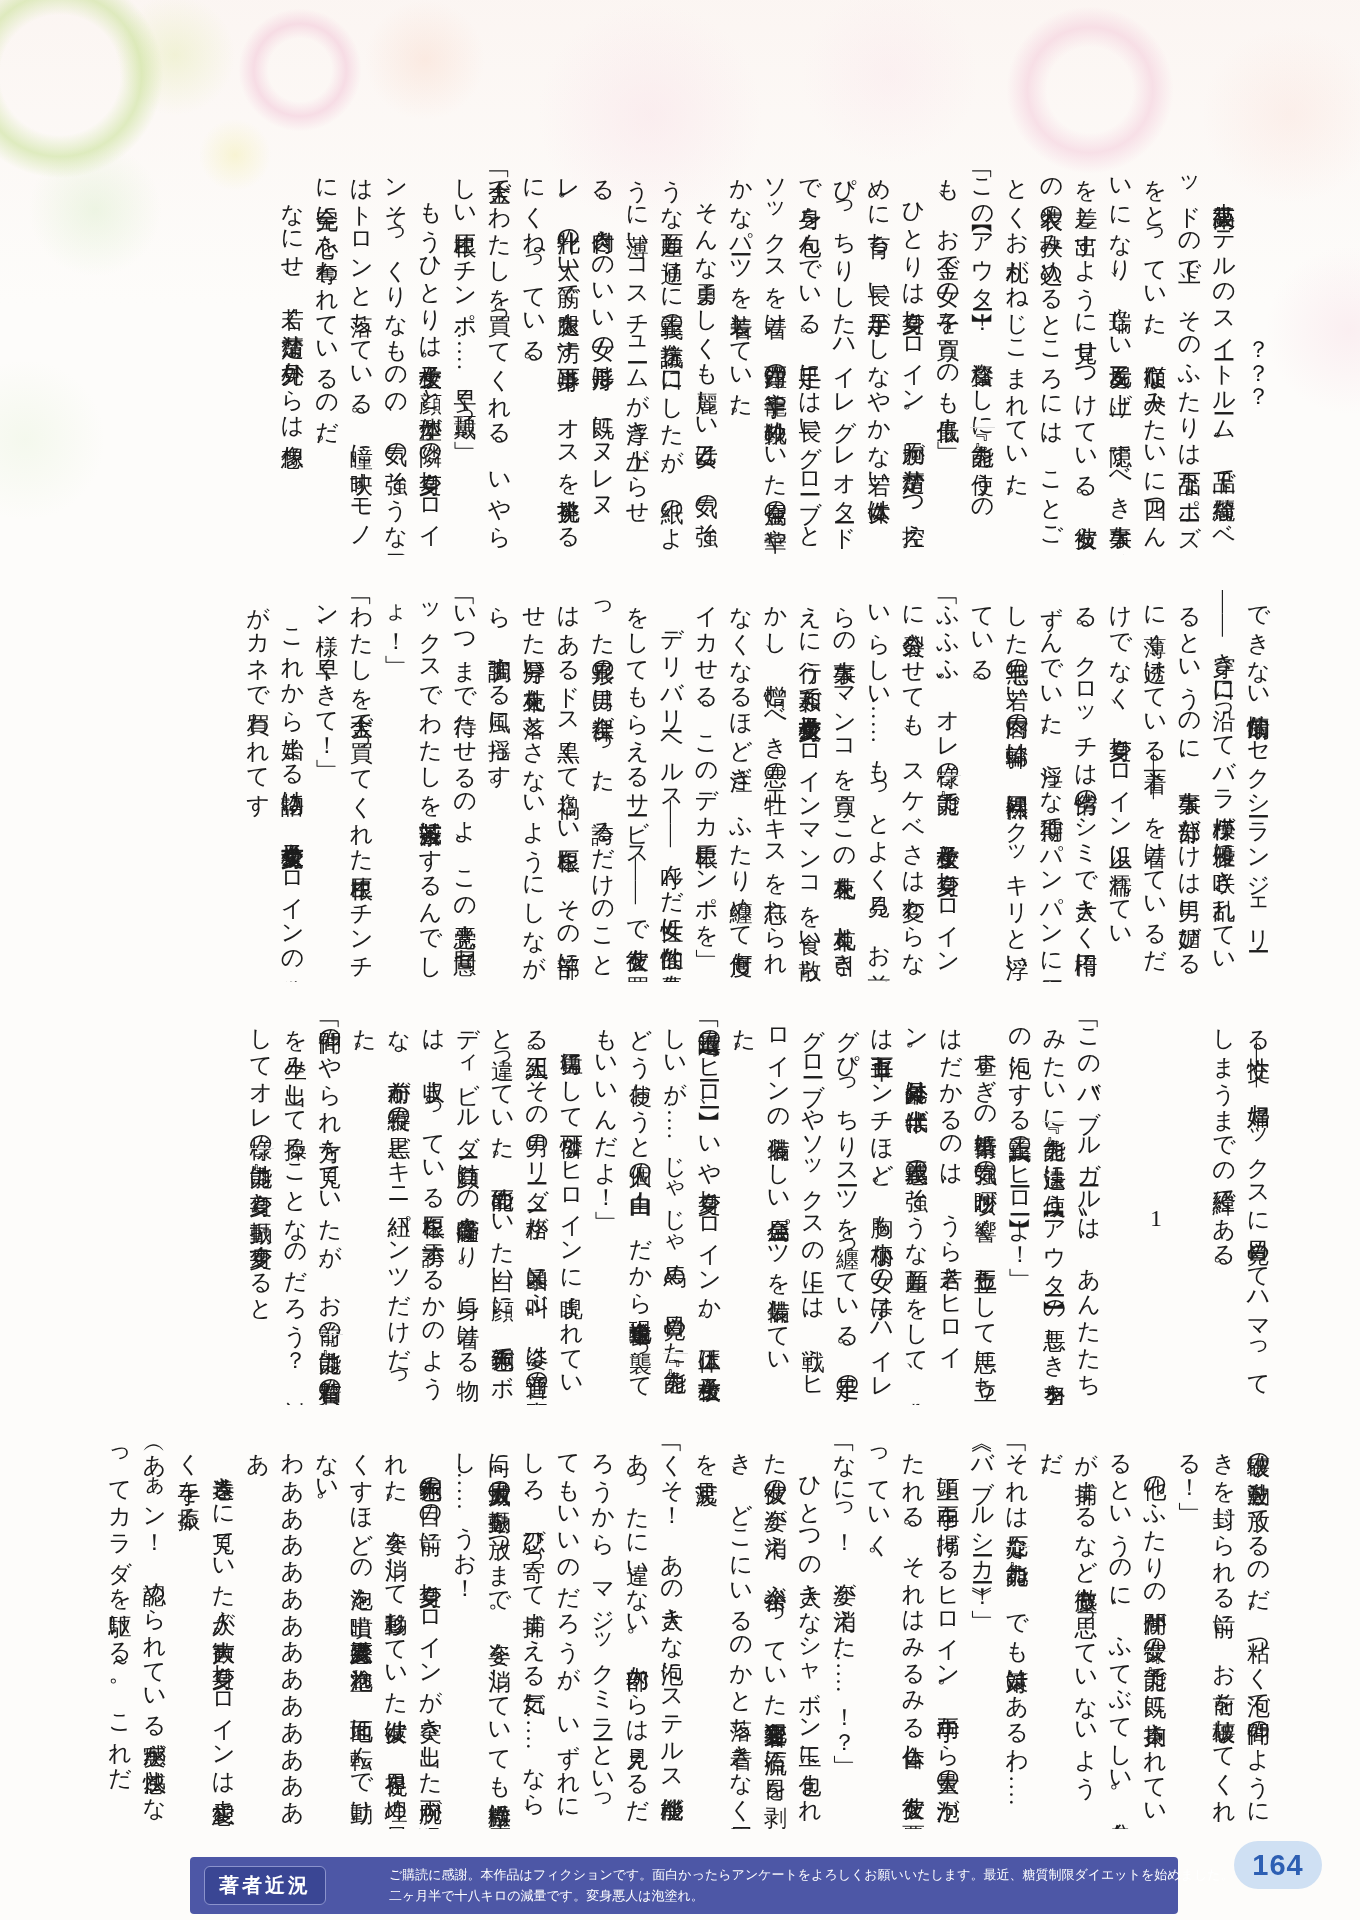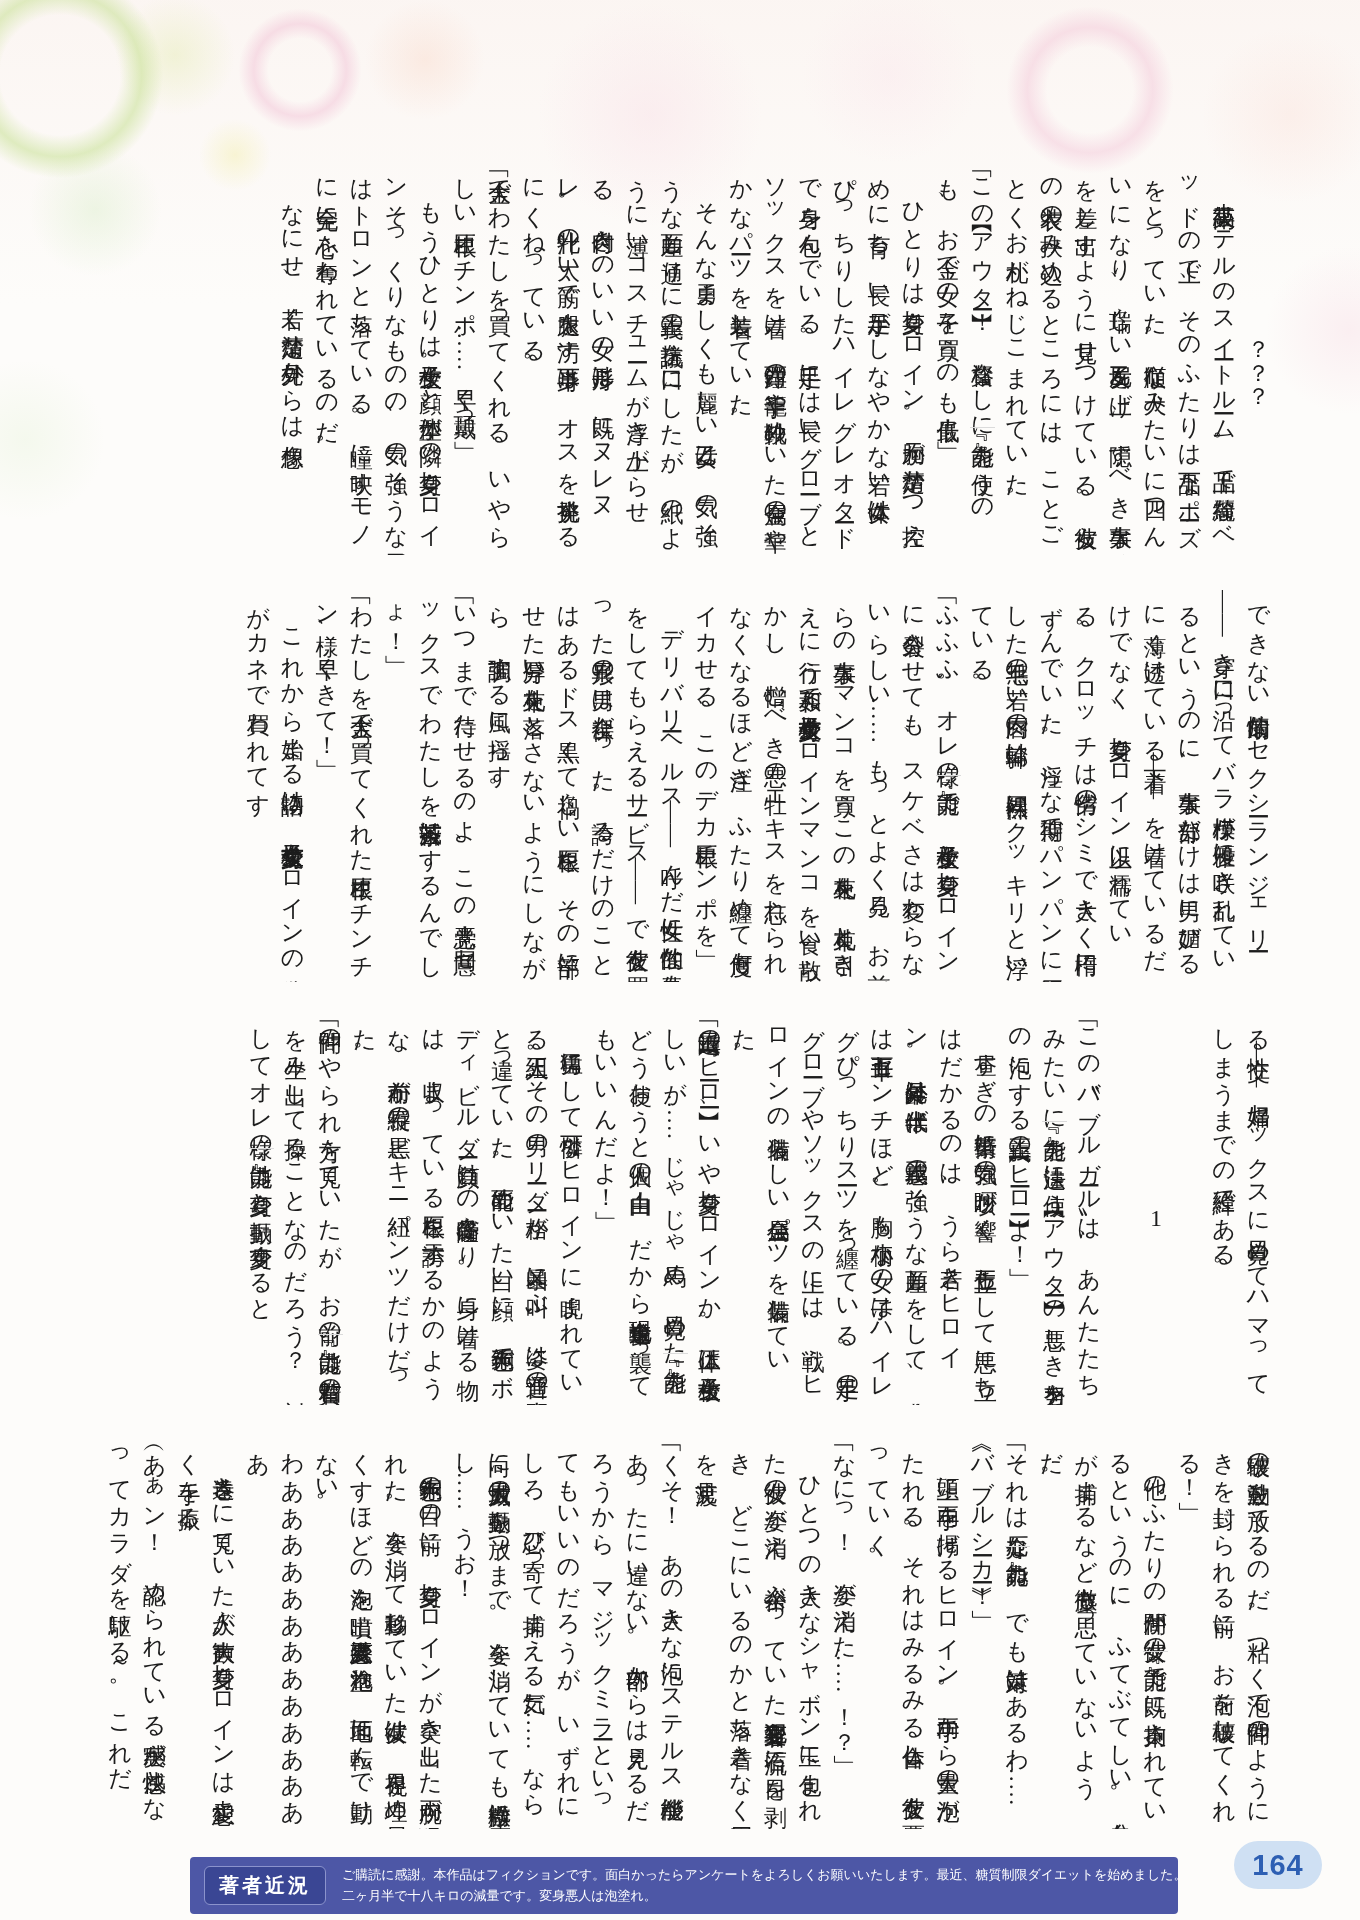--- a/index.html
+++ b/index.html
@@ -79,21 +79,21 @@
     font-weight:bold;
     letter-spacing:3px;
     padding:5px 14px;
     white-space:nowrap;
   }
   .footer-text{
     color:#ffffff;
     font-size:13px;
     line-height:1.6;
   }
-  .footer-text div{white-space:nowrap;}
+  .footer-text div{white-space:nowrap;margin-left:47px;}
   .pagenum-pill{
     position:absolute;
     right:38px;top:1841px;
     width:88px;height:48px;
     background:#cfe0f3;
     border-radius:24px;
     display:flex;align-items:center;justify-content:center;
   }
   .pagenum{
     color:#2d5fb3;

